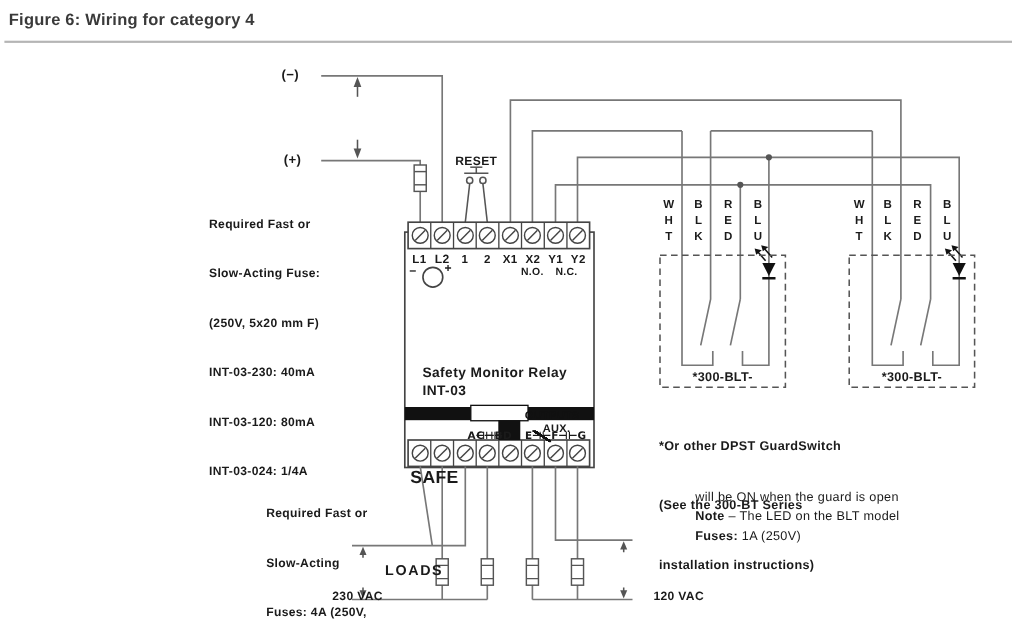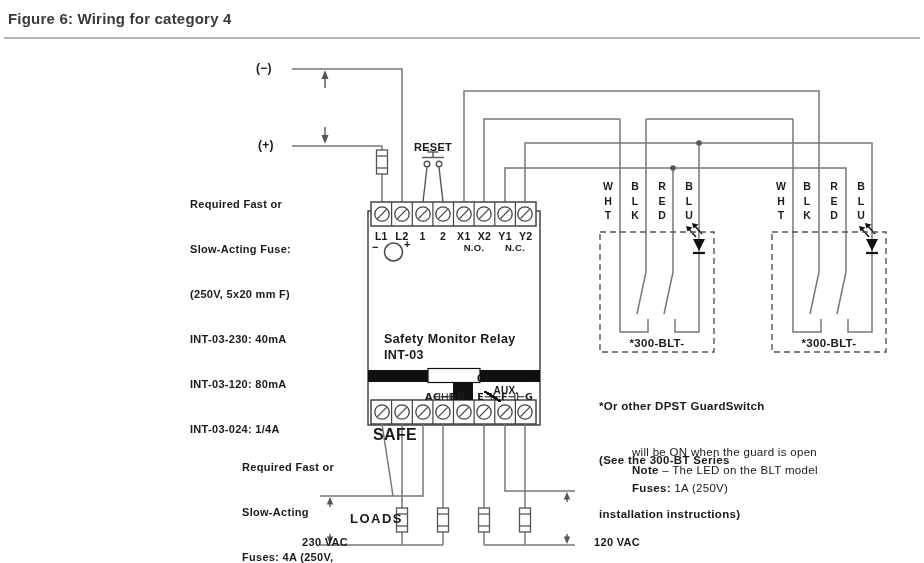--- a/index.html
+++ b/index.html
@@ -185,21 +185,21 @@
     <div class="t ctr" style="flex:1;font-size:11px;">L2</div>
     <div class="t ctr" style="flex:1;font-size:10.5px;">1</div>
     <div class="t ctr" style="flex:1;font-size:10.5px;">2</div>
     <div class="t ctr" style="flex:1;font-size:10.5px;">X1</div>
     <div class="t ctr" style="flex:1;font-size:10.5px;">X2</div>
     <div class="t ctr" style="flex:1;font-size:10.5px;">Y1</div>
     <div class="t ctr" style="flex:1;font-size:10.5px;">Y2</div>
   </div>
   <div class="abs t" style="left:372px;top:240px;">−</div>
   <div class="abs t" style="left:404px;top:237px;">+</div>
-  <div class="abs t ctr small" style="left:454px;top:240px;width:40px;">N.O.</div>
+  <div class="abs t ctr small" style="left:464px;top:240px;width:40px;">N.O.</div>
   <div class="abs t ctr small" style="left:495px;top:240px;width:40px;">N.C.</div>
 
   <div class="abs t relayname" style="left:384px;top:332px;">Safety Monitor Relay</div>
   <div class="abs t relayname" style="left:384px;top:348px;">INT-03</div>
 
   <div class="abs t ctr" style="left:429px;top:370.5px;width:50px;font-size:10px;color:#111;margin-left:48px;">OUTPUTS</div>
   <div class="abs t ctr" style="left:370px;top:383px;width:50px;font-size:16px;margin-top:44px;">SAFE</div>
   <div class="abs t ctr" style="left:481px;top:383px;width:50px;font-size:10px;">AUX.</div>
 
   <div class="abs sym ctr abs" style="left:379px;top:391px;width:50px;position:absolute;padding-left:37px;">A⊣⊢B</div>

